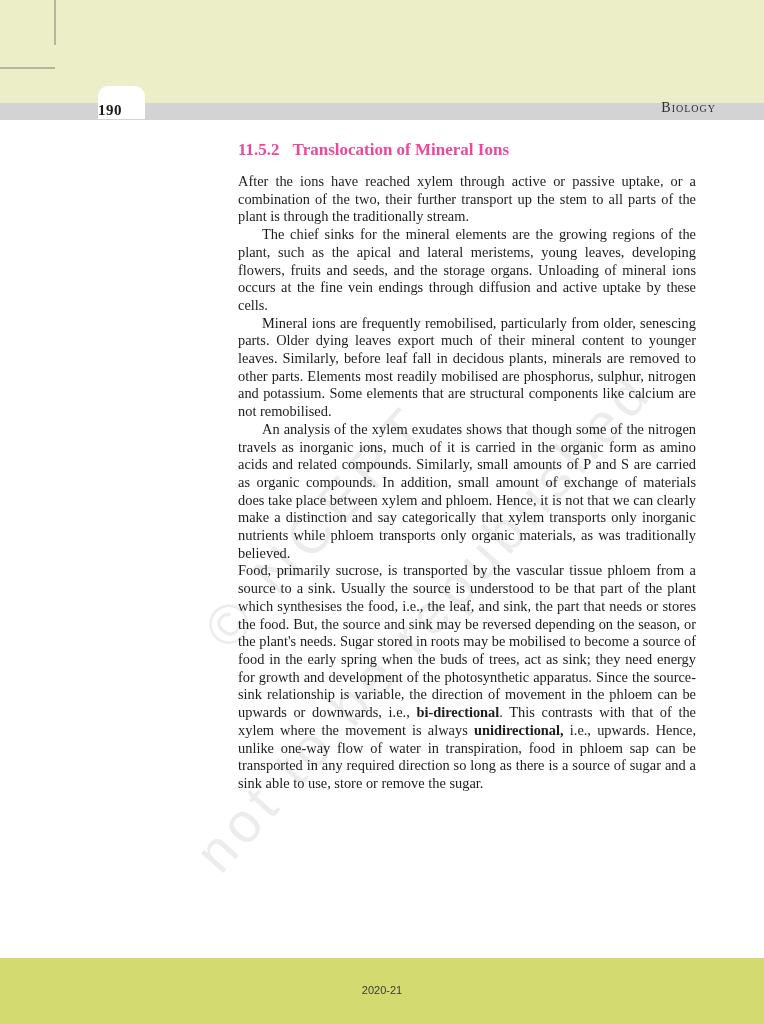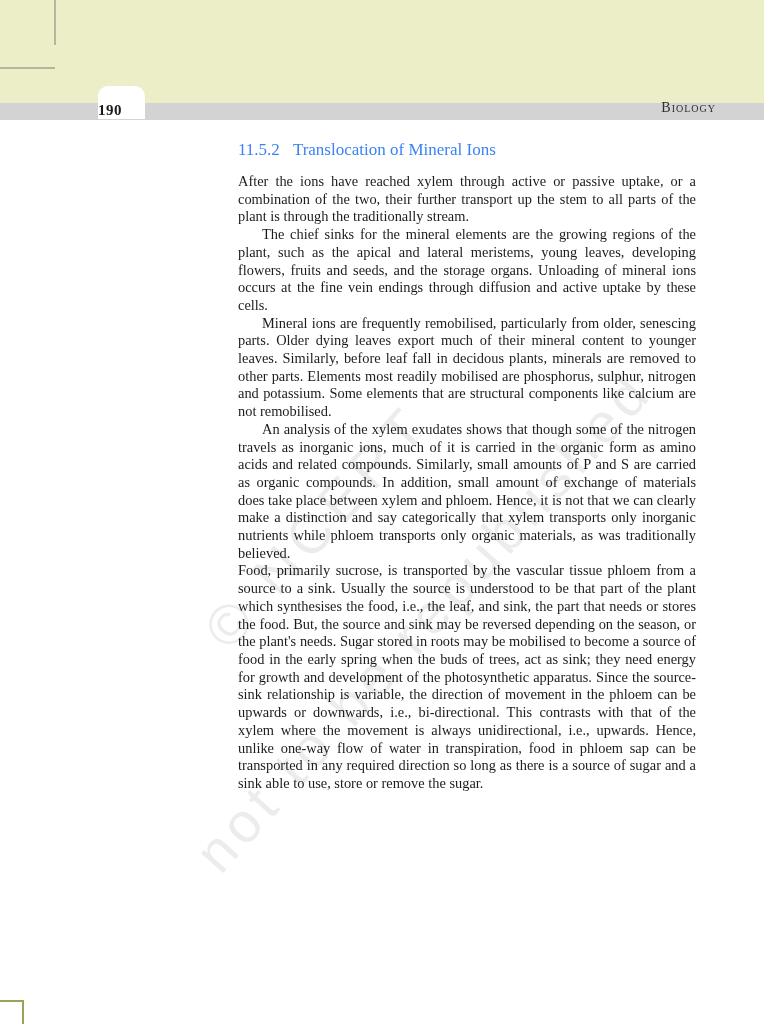--- a/index.html
+++ b/index.html
@@ -25,30 +25,30 @@
   }
   .watermark{
     position:absolute;left:-30px;top:470px;width:800px;text-align:center;
     transform:rotate(-48deg);transform-origin:center;
     color:rgba(70,70,70,0.10);font-family:"Liberation Sans",sans-serif;
     pointer-events:none;white-space:nowrap;
   }
   .wm-line1{font-size:56px;letter-spacing:8px;margin-bottom:78px;}
   .wm-line2{font-size:56px;letter-spacing:6px;}
   .content{position:absolute;left:238px;top:140px;width:458px;z-index:1;}
-  .h-sub{margin:0 0 13px 0;color:#3b82f6;font-size:17px;font-weight:normal;}
+  .h-sub{margin:0 0 13px 0;color:#ec4899;font-size:17px;font-weight:bold;}
   .h-sub .h-num{margin-right:13px;}
   .h-main{margin:17px 0 13px 0;color:#2398d5;font-weight:bold;}
   .h-main .h-num{font-size:17px;margin-right:12px;}
   .h-main .h-title-sc{font-variant:small-caps;font-size:16px;letter-spacing:0.6px;}
   .para{
     margin:0;text-align:justify;font-size:14.4px;line-height:17.7px;color:#1c1c1c;
   }
   .para.indent{text-indent:24px;}
-  .para b{font-weight:normal;}
+  .para b{font-weight:bold;}
   .footer-band{position:absolute;left:0;top:958px;width:764px;height:66px;background:#d3db70;z-index:2;}
   .footer-year{
     text-align:center;padding-top:26px;font-family:"Liberation Sans",sans-serif;
     font-size:11px;color:#3a3a3a;
   }
 </style>
 </head>
 <body>
 
 <div class="page">
@@ -78,16 +78,19 @@
     <p class="para"><span>After the ions have reached xylem through active or passive uptake, or a combination of the two, their further transport up the stem to all parts of the plant is through the traditionally stream.</span></p>
     <p class="para indent"><span>The chief sinks for the mineral elements are the growing regions of the plant, such as the apical and lateral meristems, young leaves, developing flowers, fruits and seeds, and the storage organs. Unloading of mineral ions occurs at the fine vein endings through diffusion and active uptake by these cells.</span></p>
     <p class="para indent"><span>Mineral ions are frequently remobilised, particularly from older, senescing parts. Older dying leaves export much of their mineral content to younger leaves. Similarly, before leaf fall in decidous plants, minerals are removed to other parts. Elements most readily mobilised are phosphorus, sulphur, nitrogen and potassium. Some elements that are structural components like calcium are not remobilised.</span></p>
     <p class="para indent"><span>An analysis of the xylem exudates shows that though some of the nitrogen travels as inorganic ions, much of it is carried in the organic form as amino acids and related compounds. Similarly, small amounts of P and S are carried as organic compounds. In addition, small amount of exchange of materials does take place between xylem and phloem. Hence, it is not that we can clearly make a distinction and say categorically that xylem transports only inorganic nutrients while phloem transports only organic materials, as was traditionally believed.</span></p>
 
 
     <p class="para"><span>Food, primarily sucrose, is transported by the vascular tissue phloem from a source to a sink. Usually the source is understood to be that part of the plant which synthesises the food, i.e., the leaf, and sink, the part that needs or stores the food. But, the source and sink may be reversed depending on the season, or the plant's needs. Sugar stored in roots may be mobilised to become a source of food in the early spring when the buds of trees, act as sink; they need energy for growth and development of the photosynthetic apparatus. Since the source-sink relationship is variable, the direction of movement in the phloem can be upwards or downwards, i.e., </span><b>bi-directional</b><span>. This contrasts with that of the xylem where the movement is always </span><b>unidirectional,</b><span> i.e., upwards. Hence, unlike one-way flow of water in transpiration, food in phloem sap can be transported in any required direction so long as there is a source of sugar and a sink able to use, store or remove the sugar.</span></p>
 
   </div>
 
+  <div class="footer-band">
+    <div class="footer-year">2020-21</div>
+  </div>
   <div class="crop crop-bl-h"></div>
   <div class="crop crop-bl-v"></div>
 
 </div>
 
 </body></html>

